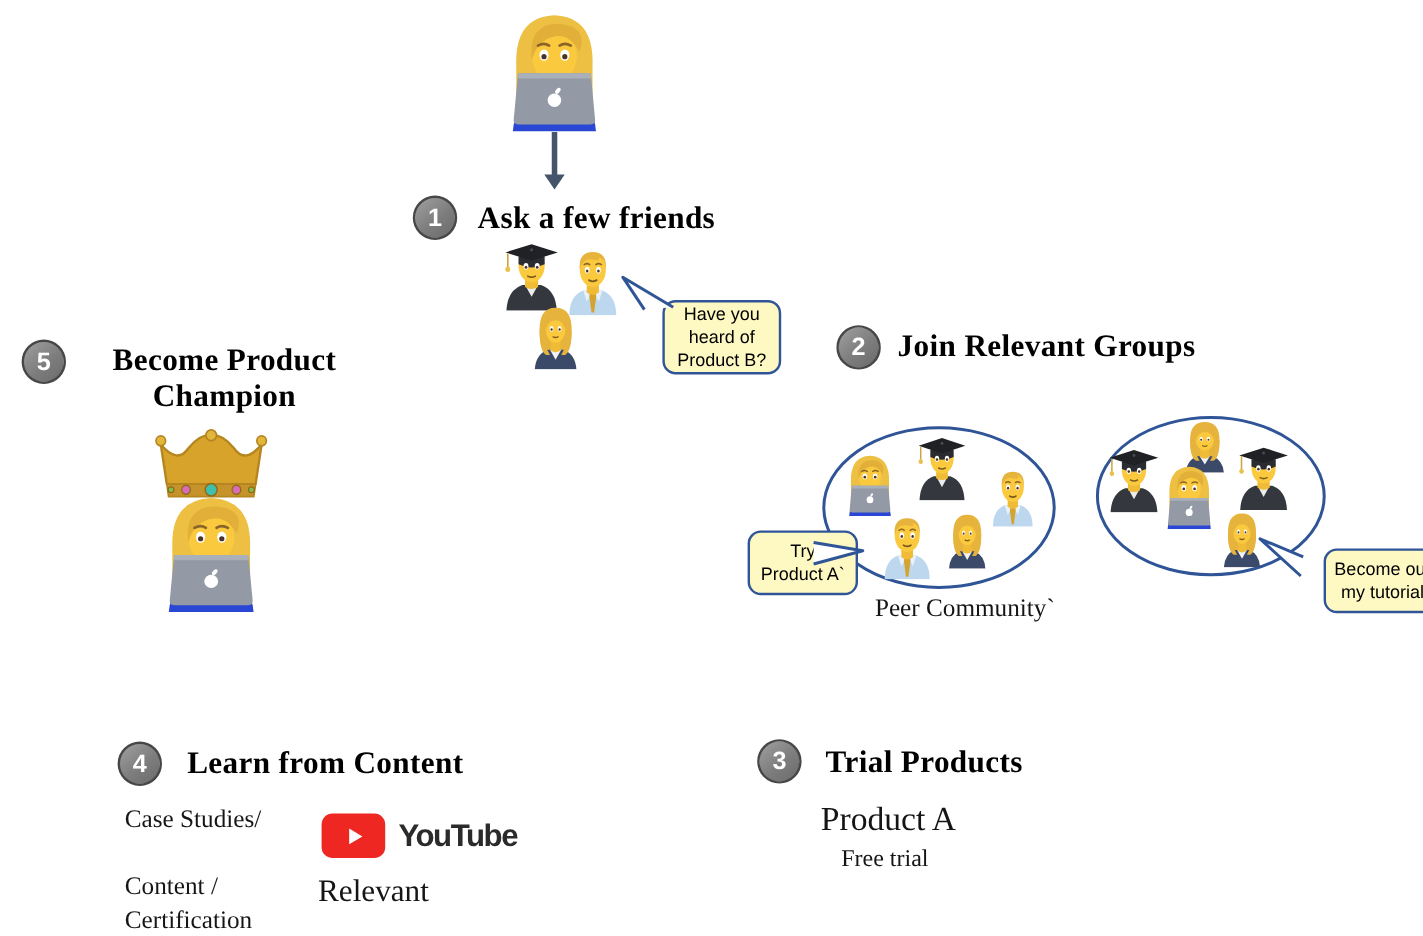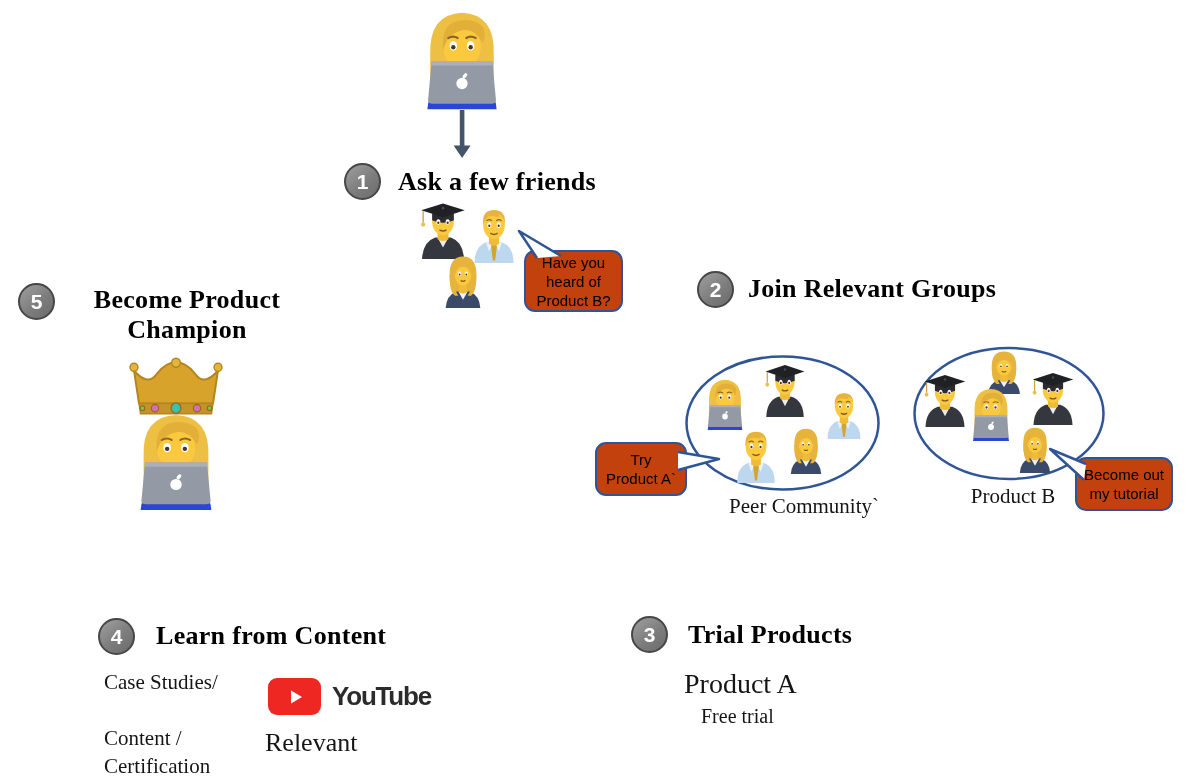--- a/index.html
+++ b/index.html
@@ -6,23 +6,23 @@
   .stage{position:relative;width:1186px;height:780px;background:#ffffff;overflow:hidden;
          font-family:"Liberation Sans",sans-serif;}
   .abs{position:absolute;}
   .badge{width:37px;height:37px;border-radius:50%;box-sizing:border-box;
          background:linear-gradient(140deg,#a0a0a0 0%,#7d7d7d 55%,#6b6b6b 100%);
          border:2px solid #474747;color:#ffffff;display:flex;align-items:center;justify-content:center;
          font-size:21px;font-weight:bold;font-family:"Liberation Sans",sans-serif;}
   .title{font-family:"Liberation Serif","DejaVu Serif",serif;font-weight:700;font-size:26px;
          color:#000;white-space:nowrap;letter-spacing:.3px;}
   .serifText{font-family:"Liberation Serif","DejaVu Serif",serif;color:#151515;}
-  .bubble{background:#c2410c;border:2.5px solid #2f5597;border-radius:11px;box-sizing:border-box;
+  .bubble{background:#fef9c3;border:2.5px solid #2f5597;border-radius:11px;box-sizing:border-box;
           display:flex;flex-direction:column;align-items:center;justify-content:center;
-          font-size:15px;line-height:19px;color:#000;text-align:center;z-index:5;}
+          font-size:15px;line-height:19px;color:#000;text-align:center;z-index:5;margin-left:28px;}
   .tail{position:absolute;overflow:visible;z-index:6;}
   .ellipseGroup{position:absolute;z-index:1;}
   .emoji{position:absolute;z-index:2;}
   .ytbox{width:53px;height:37px;background:#ee2722;border-radius:9px;display:flex;
          align-items:center;justify-content:center;}
   .ytword{font-family:"Liberation Sans",sans-serif;font-weight:700;font-size:26px;
           letter-spacing:-1.2px;color:#2b2b2b;}
   svg{display:block;}
 </style>
 </head>
@@ -240,21 +240,20 @@
     <svg width="52" height="58" viewBox="0 0 72 72" preserveAspectRatio="none">
         <use href="#sym-student"></use>
       </svg>
   </div>
   <div class="abs emoji" style="left:1014px;top:423px;width:42px;height:50px;">
     <svg width="42" height="50" viewBox="0 0 72 72" preserveAspectRatio="none">
         <use href="#sym-woman"></use>
       </svg>
   </div>
   <div class="abs" style="left:933px;top:483px;width:160px;text-align:center;">
-    <div class="serifText" style="font-size:21px;line-height:26px;">Product B</div>
   </div>
 
   <div class="abs bubble" style="left:1075px;top:457px;width:98px;height:54px;">
     <div>Become out</div>
     <div>my tutorial</div>
   </div>
   <svg class="tail" style="left:1042px;top:442px;" width="50" height="44">
     <path d="M44 22 L8 7 L42 38" fill="#ffffff" stroke="#2f5597" stroke-width="2.5" stroke-linejoin="round"></path>
   </svg>
 

